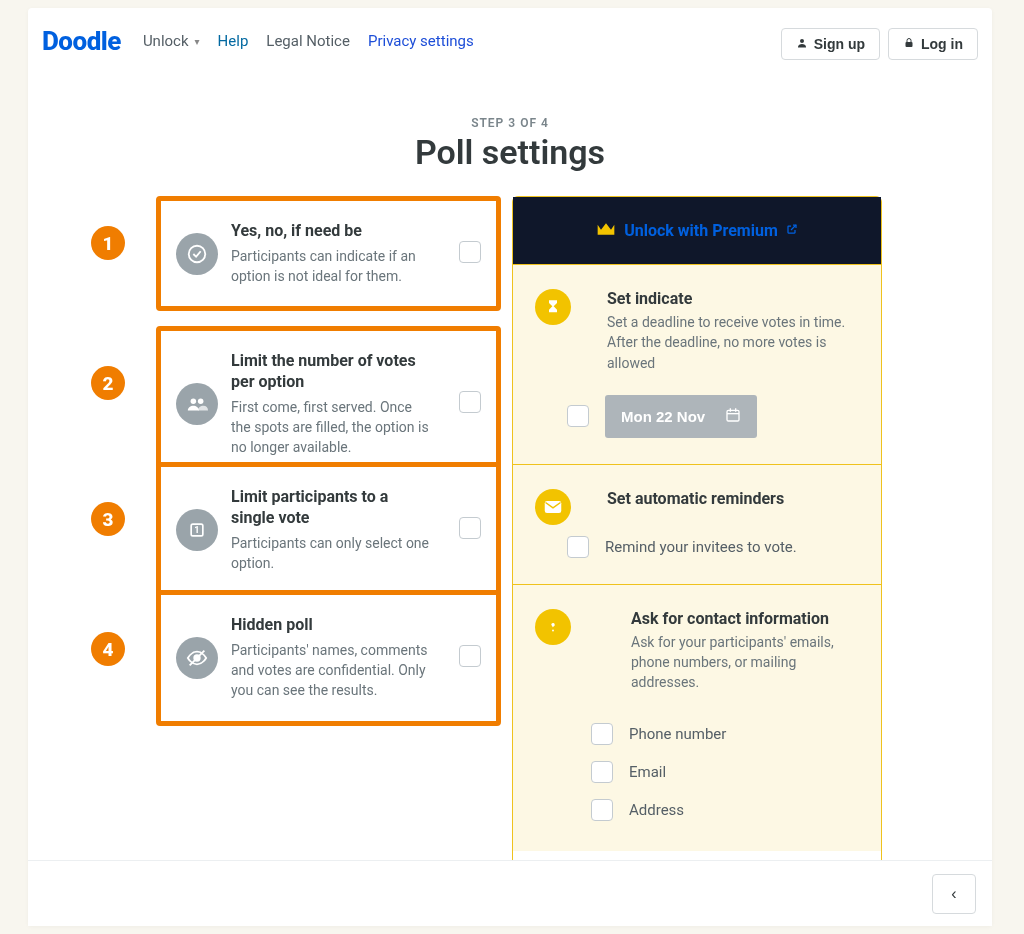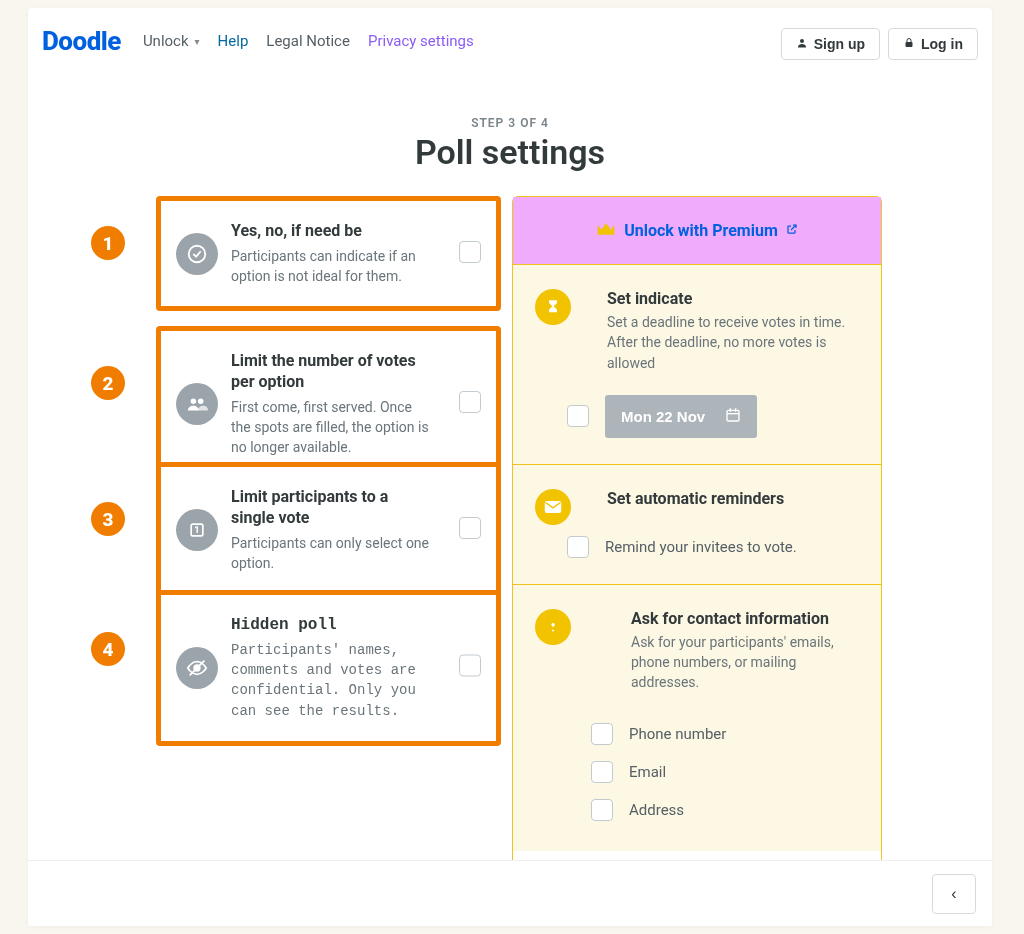--- a/index.html
+++ b/index.html
@@ -124,21 +124,21 @@
     width:370px;
     border:1px solid #efc21d;
     border-radius:6px;
     background:#fff;
     height:720px;
   }
   .premium-banner {
     height:68px;
     display:flex; align-items:center; justify-content:center; gap:8px;
     font-size:16px; font-weight:700; color:#0060df;
-    background:#f0abfc;
+    background:#0f172a;
     border-bottom:1px solid #efc21d;
   }
   .crown { color:#f2c300; font-size:18px; }
   .extlink { font-size:12px; color:#0060df; }
   .rsection {
     padding:24px 22px 22px 22px;
     border-bottom:1px solid #efc21d;
     background:#fdf8e4;
     position:relative;
   }
@@ -203,21 +203,21 @@
 
   <div class="header">
     <span class="logo">Doodle</span>
     <span class="nav">
       <span class="lang">
         <span>Unlock</span>
         <span class="chev">▾</span>
       </span>
       <a href="#" style="color:#0369a1;">Help</a>
       <a href="#" style="color:#555f66;">Legal Notice</a>
-      <a href="#" style="color:#8b5cf6;">Privacy settings</a>
+      <a href="#" style="color:#1d4ed8;">Privacy settings</a>
     </span>
     <div class="auth">
       <button class="btn-outline">
         <span class="ico">
           <svg width="12" height="12" viewBox="0 0 24 24" fill="currentColor">
               <circle cx="12" cy="8" r="4"></circle>
               <path d="M4 20c0-4 4-6 8-6s8 2 8 6v1H4z"></path>
             </svg>
         </span>
         <span>Sign up</span>
@@ -274,21 +274,21 @@
             <rect x="5" y="5" width="14" height="14" rx="2" fill="none" stroke="#fff" stroke-width="2"></rect>
             <text x="12" y="16" font-size="11" font-weight="700" text-anchor="middle" fill="#fff">1</text>
           </svg>
       </span>
       <h3>Limit participants to a single vote</h3>
       <p>Participants can only select one option.</p>
       <span class="rowcheck"><span class="chk"></span></span>
     </div>
 
     <div class="num-badge" style="top:436px;">4</div>
-    <div class="setting-box" style="top:394px;font-family:Liberation Mono, monospace;">
+    <div class="setting-box" style="top:394px;">
       <span class="circle-ico">
         <svg width="22" height="22" viewBox="0 0 24 24" fill="none" stroke="#fff" stroke-width="2">
             <path d="M2 12s4-7 10-7 10 7 10 7-4 7-10 7S2 12 2 12z"></path>
             <circle cx="12" cy="12" r="3" fill="#fff"></circle>
             <line x1="4" y1="20" x2="20" y2="4"></line>
           </svg>
       </span>
       <h3>Hidden poll</h3>
       <p>Participants' names, comments and votes are confidential. Only you can see the results.</p>
       <span class="rowcheck"><span class="chk"></span></span>

